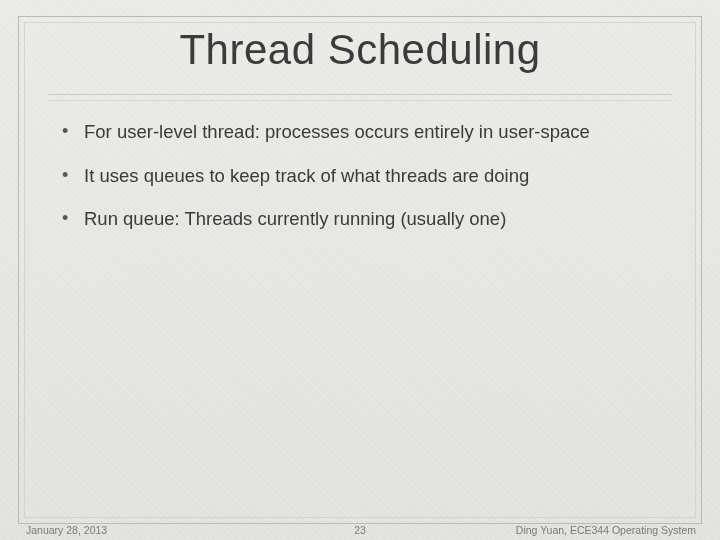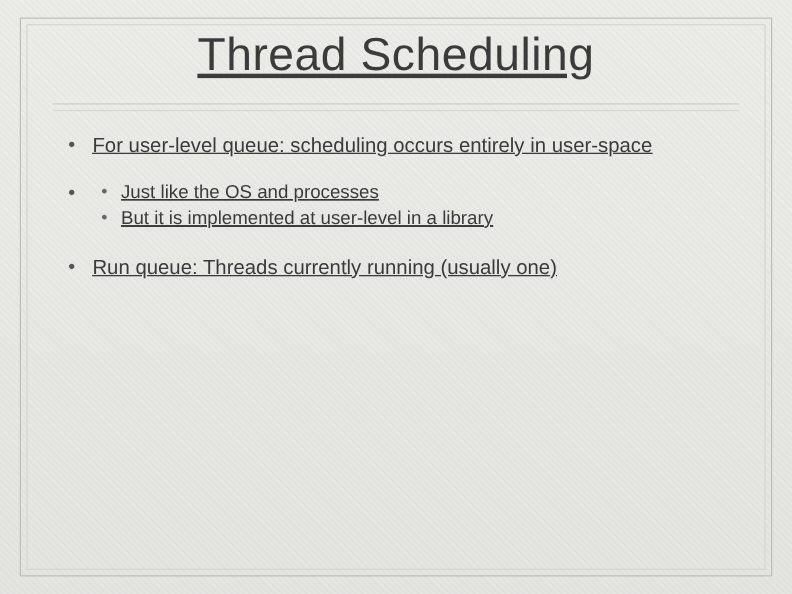--- a/index.html
+++ b/index.html
@@ -1,15 +1,15 @@
 <!DOCTYPE html>
 <html><head>
 <meta charset="utf-8">
 <style>
-  * { margin: 0; padding: 0; box-sizing: border-box; text-decoration: underline; }
+  * { margin: 0; padding: 0; box-sizing: border-box; }
   html, body { width: 720px; height: 540px; overflow: hidden; }
   body {
     font-family: Arial, Helvetica, sans-serif;
     background: #e8e8e6;
     position: relative;
   }
   .slide {
     position: absolute;
     inset: 0;
     background:
@@ -100,24 +100,26 @@
   <div class="outer-frame"></div>
   <div class="inner-frame"></div>
 
   <div class="title">Thread Scheduling</div>
 
   <div class="rule r1"></div>
   <div class="rule r2"></div>
 
   <div class="content">
     <ul class="top">
-      <li>For user-level queue: scheduling occurs entirely in user-space</li>
+      <li>For user-level thread: processes occurs entirely in user-space</li>
       <li>
-        <ul class="sub">
-          <li>Just like the OS and processes</li>
-          <li>But it is implemented at user-level in a library</li>
-        </ul>
+        <span>It uses queues to keep track of what threads are doing</span>
       </li>
       <li>Run queue: Threads currently running (usually one)</li>
     </ul>
   </div>
 
+  <div class="footer">
+    <span class="date">January 28, 2013</span>
+    <span class="page">23</span>
+    <span class="author">Ding Yuan, ECE344 Operating System</span>
+  </div>
 </div>
 
 </body></html>

